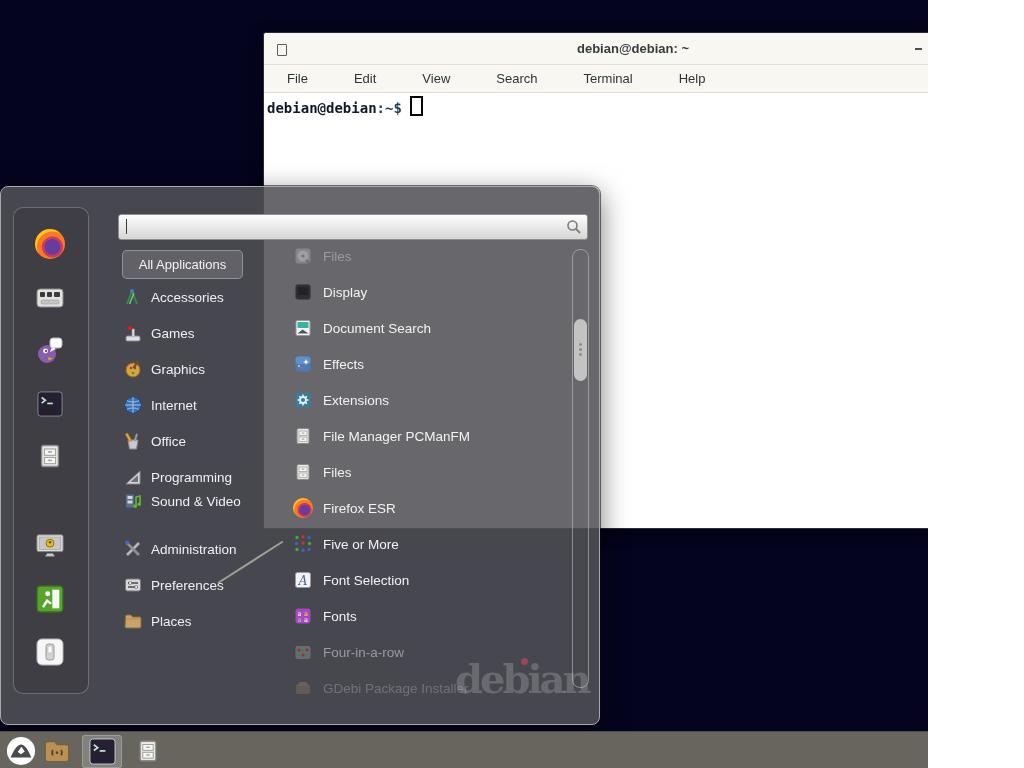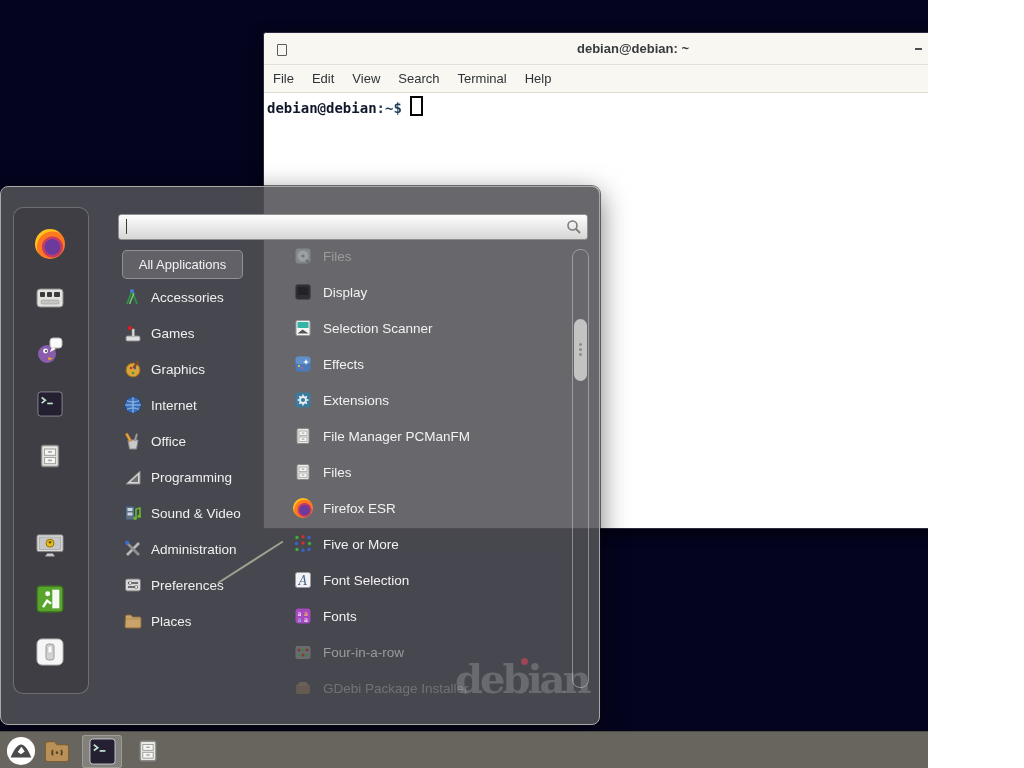--- a/index.html
+++ b/index.html
@@ -17,21 +17,21 @@
   .win-icon{position:absolute;left:13px;top:11px;width:8px;height:10px;border:1.5px solid #5a5a5a;border-radius:1px;}
   .winbtn{position:absolute;top:8px;width:16px;height:16px;display:flex;align-items:center;justify-content:center;}
   .wb-min{right:76px;} .wb-max{right:43px;} .wb-close{right:11px;}
   .glyph-min{width:7px;height:2px;background:#4a4e52;}
   .glyph-max{width:7px;height:7px;border:2px solid #4a4e52;}
   .glyph-close{position:relative;width:10px;height:10px;}
   .glyph-close i{position:absolute;left:0;top:4px;width:10px;height:2px;background:#4a4e52;}
   .glyph-close i:first-child{transform:rotate(45deg);} .glyph-close i:last-child{transform:rotate(-45deg);}
   .menubar{position:absolute;left:0;top:32px;right:0;height:27px;background:#f8f7f2;
     border-bottom:1px solid #dedbd2;display:flex;align-items:center;font-size:13px;color:#2f3337;}
-  .menubar .mitem{padding:0 9px;line-height:27px;}
+  .menubar .mitem{padding:0 23px;line-height:27px;}
   .termbody{position:absolute;left:0;top:60px;right:0;bottom:0;background:#fff;}
   .promptline{position:absolute;left:3px;top:3px;font-family:"DejaVu Sans Mono",monospace;
     font-weight:bold;font-size:14px;white-space:pre;}
   .p-user{color:#0f172a;} .p-path{color:#1d3c55;}
   .block-cursor{display:inline-block;width:9px;height:16px;border:2px solid #050505;margin-left:8px;vertical-align:-3px;}
   .term-scrollbar{position:absolute;right:3px;top:2px;bottom:3px;width:9px;background:#8f9496;border-radius:5px;}
 
   
   #appmenu{left:0;top:186px;width:598px;height:537px;background:rgba(82,82,86,0.87);
     border:1px solid #a8a8a8;border-radius:8px;box-shadow:0 0 0 1px rgba(10,10,20,.55),0 8px 28px rgba(0,0,0,.55);z-index:2;}
@@ -250,21 +250,21 @@
       </svg>
       <span class="lbl">Office</span>
     </div>
     <div class="cat-row" style="top:272px">
       <svg class="cat-icon" viewBox="0 0 20 20">
         <path d="M3 17 L17 17 L17 4 Z" fill="#d8d8d8" stroke="#8a8a8a"></path>
         <path d="M7.5 15 L15 15 L15 8 Z" fill="#6f6f73"></path>
       </svg>
       <span class="lbl">Programming</span>
     </div>
-    <div class="cat-row" style="top:308px">
+    <div class="cat-row" style="top:296px">
       <svg class="cat-icon" viewBox="0 0 20 20">
         <rect x="2.5" y="3" width="9" height="14" rx="1" fill="#5a6e86" stroke="#3a4a5e"></rect>
         <rect x="4.5" y="5" width="5" height="3" fill="#cdd6e0"></rect>
           <rect x="4.5" y="9.5" width="5" height="3" fill="#cdd6e0"></rect>
         <path d="M13 15 V6 l4 -1 V13" stroke="#6ab82e" stroke-width="1.6" fill="none"></path>
         <circle cx="12.2" cy="15.2" r="1.8" fill="#6ab82e"></circle>
           <circle cx="16.2" cy="13.2" r="1.8" fill="#6ab82e"></circle>
       </svg>
       <span class="lbl">Sound &amp; Video</span>
     </div>
@@ -308,21 +308,21 @@
         <rect x="5" y="5" width="10" height="8" fill="#222228"></rect>
       </svg>
       <span class="lbl">Display</span>
     </div>
     <div class="app-row" style="top:123px">
       <svg class="app-icon" viewBox="0 0 20 20">
         <rect x="3" y="2.5" width="14" height="15" rx="1.5" fill="#f4f4f4" stroke="#9a9a9a"></rect>
         <rect x="4.5" y="4" width="11" height="6" fill="#35b3a5"></rect>
         <path d="M4.5 15.5 l5 -4 6 4 Z" fill="#2a2a2a" opacity=".8"></path>
       </svg>
-      <span class="lbl">Selection Scanner</span>
+      <span class="lbl">Document Search</span>
     </div>
     <div class="app-row" style="top:159px">
       <svg class="app-icon" viewBox="0 0 20 20">
         <rect x="2.5" y="2.5" width="15" height="15" rx="3" fill="#4a7ab8"></rect>
         <rect x="2.5" y="2.5" width="15" height="7.5" rx="3" fill="#6a9ad0" opacity=".7"></rect>
         <path d="M13 5 l.8 2.2 2.2 .8 -2.2 .8 -.8 2.2 -.8 -2.2 -2.2 -.8 2.2 -.8 Z" fill="#fff"></path>
         <circle cx="6" cy="12" r="1" fill="#ffd24a"></circle>
           <circle cx="9" cy="14" r="1" fill="#e85a8a"></circle>
       </svg>
       <span class="lbl">Effects</span>

